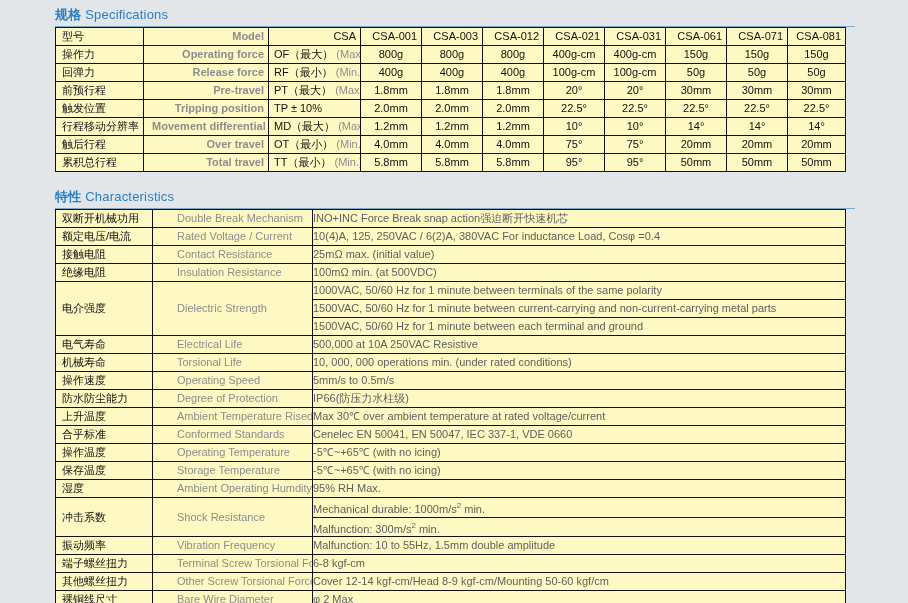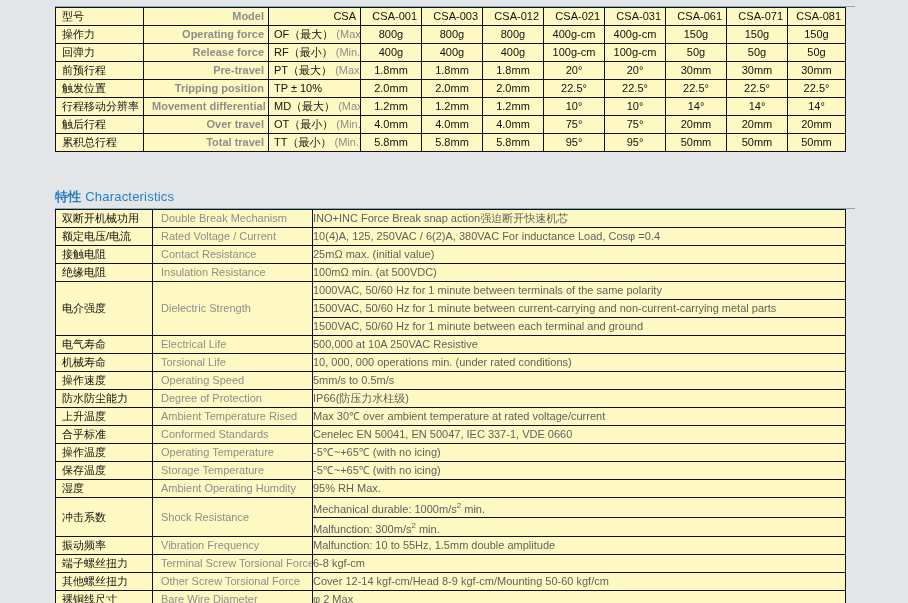--- a/index.html
+++ b/index.html
@@ -93,36 +93,40 @@
   #char-table { width: 790px; }
   #char-table td.cn-label {
     color: #111;
     text-align: left;
     padding-left: 6px;
     width: 95px;
   }
   #char-table td.en-label {
     color: #8d8d8d;
     text-align: left;
-    padding-left: 8px;
+    padding-left: 24px;
     width: 170px;
   }
   #char-table td.value {
     color: #5f5f5f;
     text-align: left;
     padding-left: 0;
   }
   sup { font-size: 8px; vertical-align: super; }
 </style>
 </head>
 <body>
 
 <div class="page">
 
   <div class="sec-wrap" id="spec-section">
+    <div class="section-head">
+      <span class="cn">规格</span>
+      <span>Specifications</span>
+    </div>
     <div class="head-rule"></div>
 
     <table id="spec-table">
       <colgroup>
         <col style="width:88px">
         <col style="width:125px">
         <col style="width:92px">
         <col style="width:61px">
         <col style="width:61px">
         <col style="width:61px">

